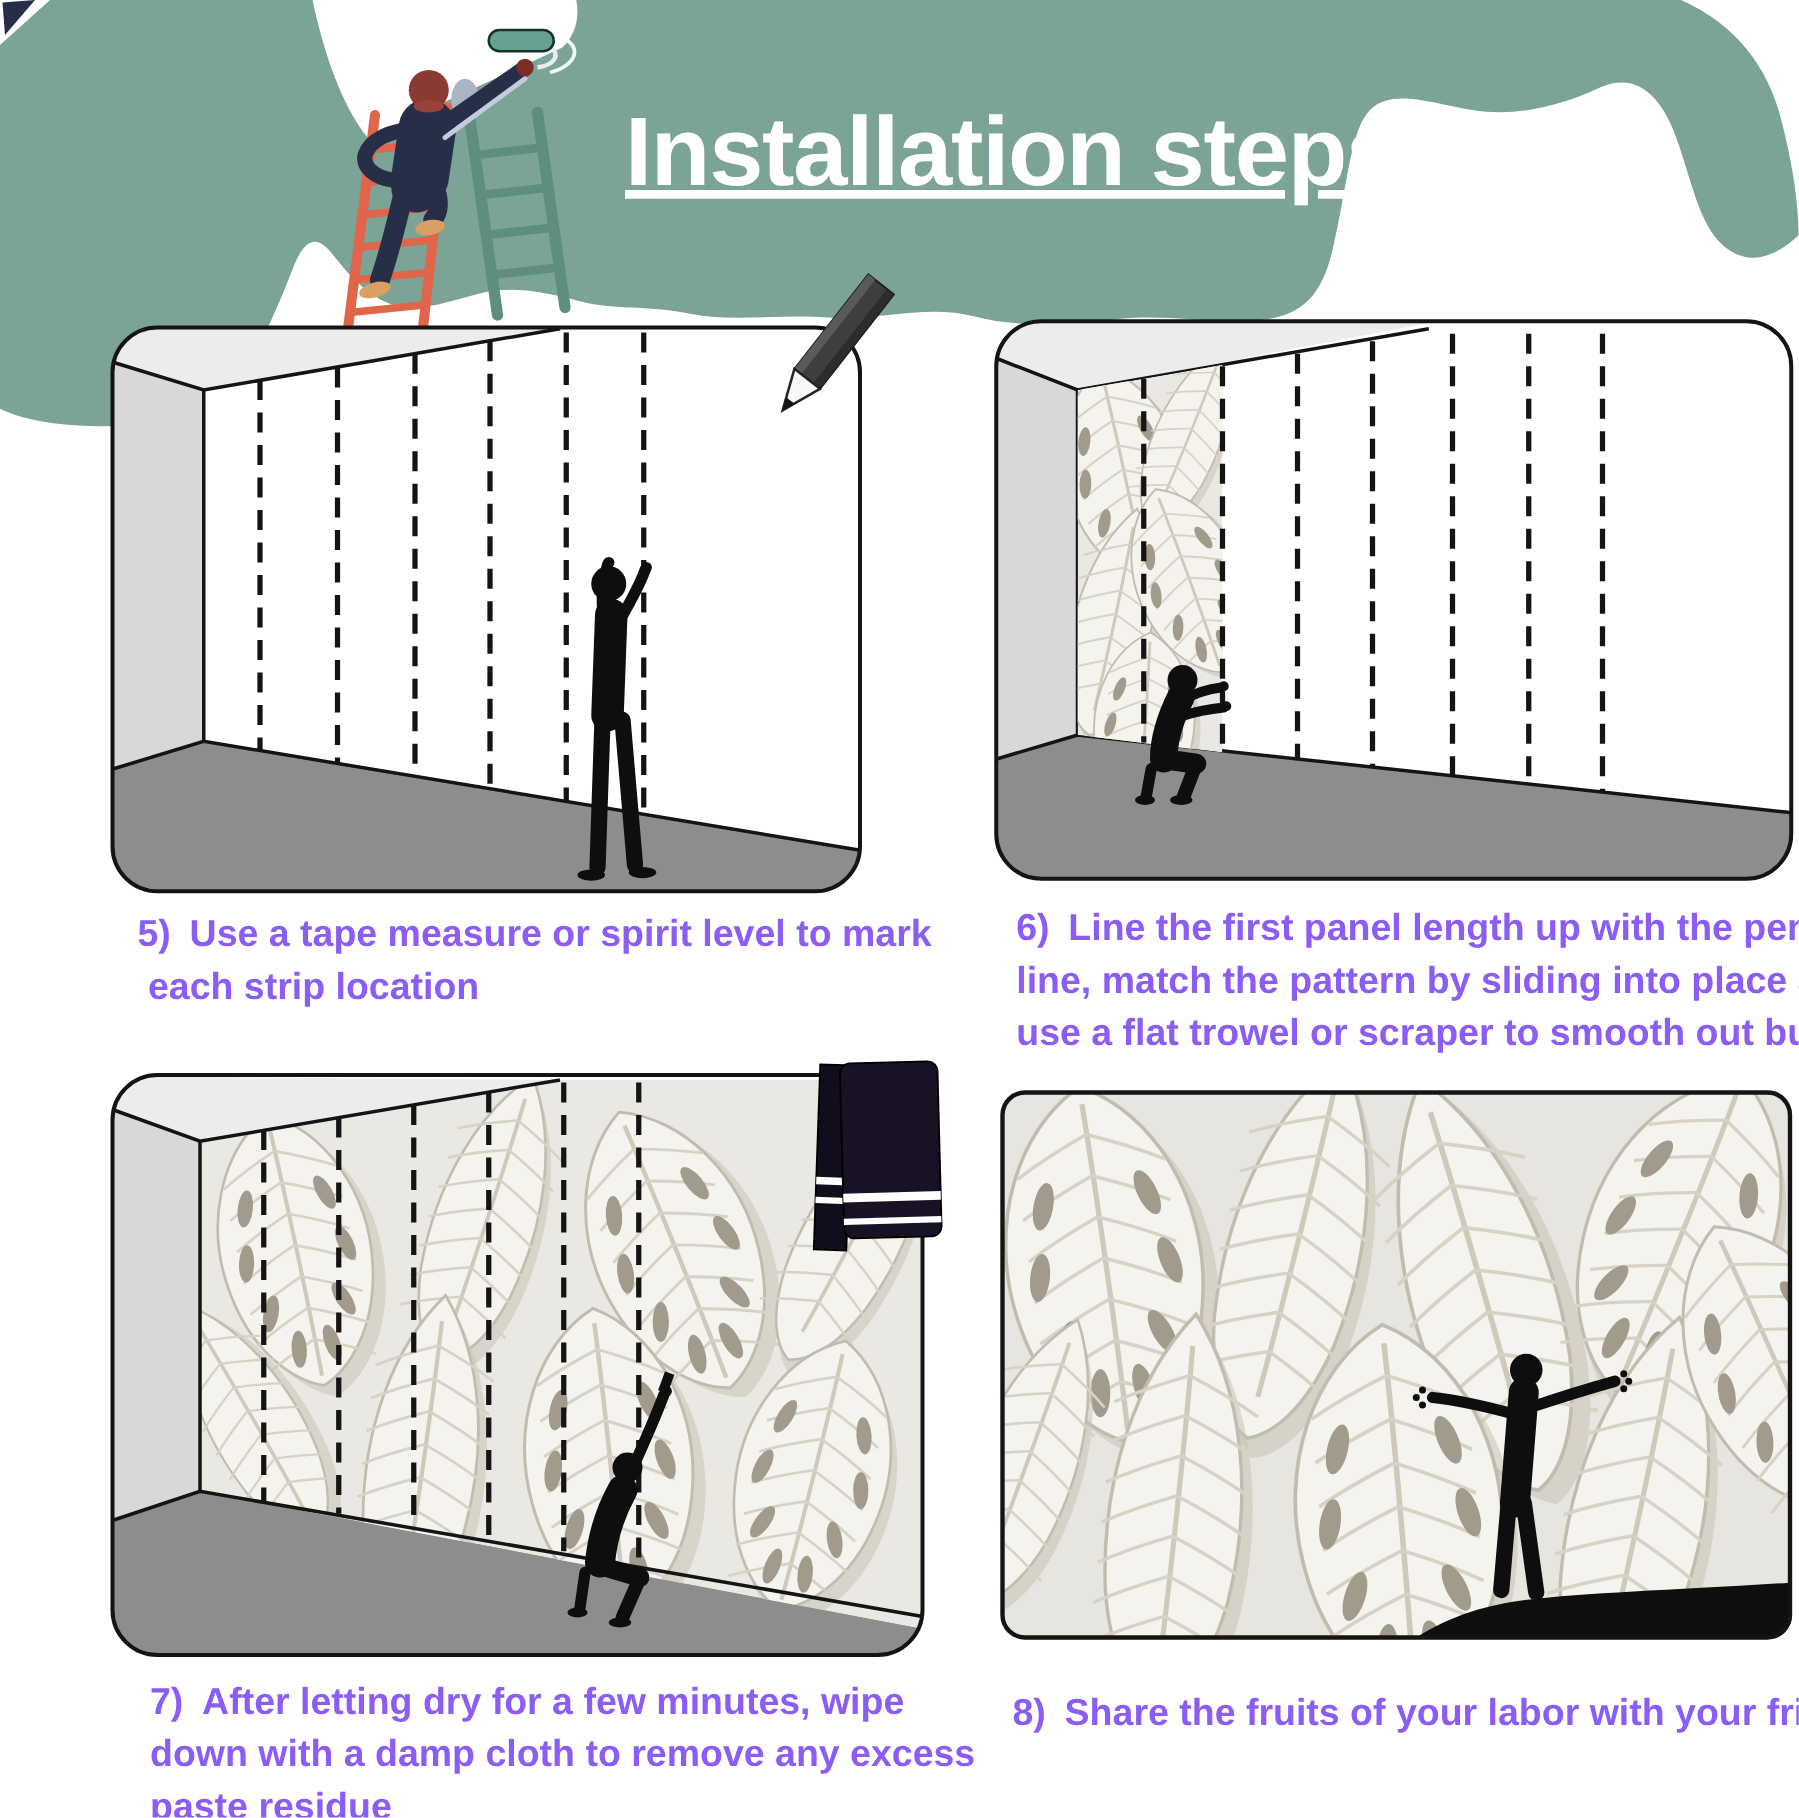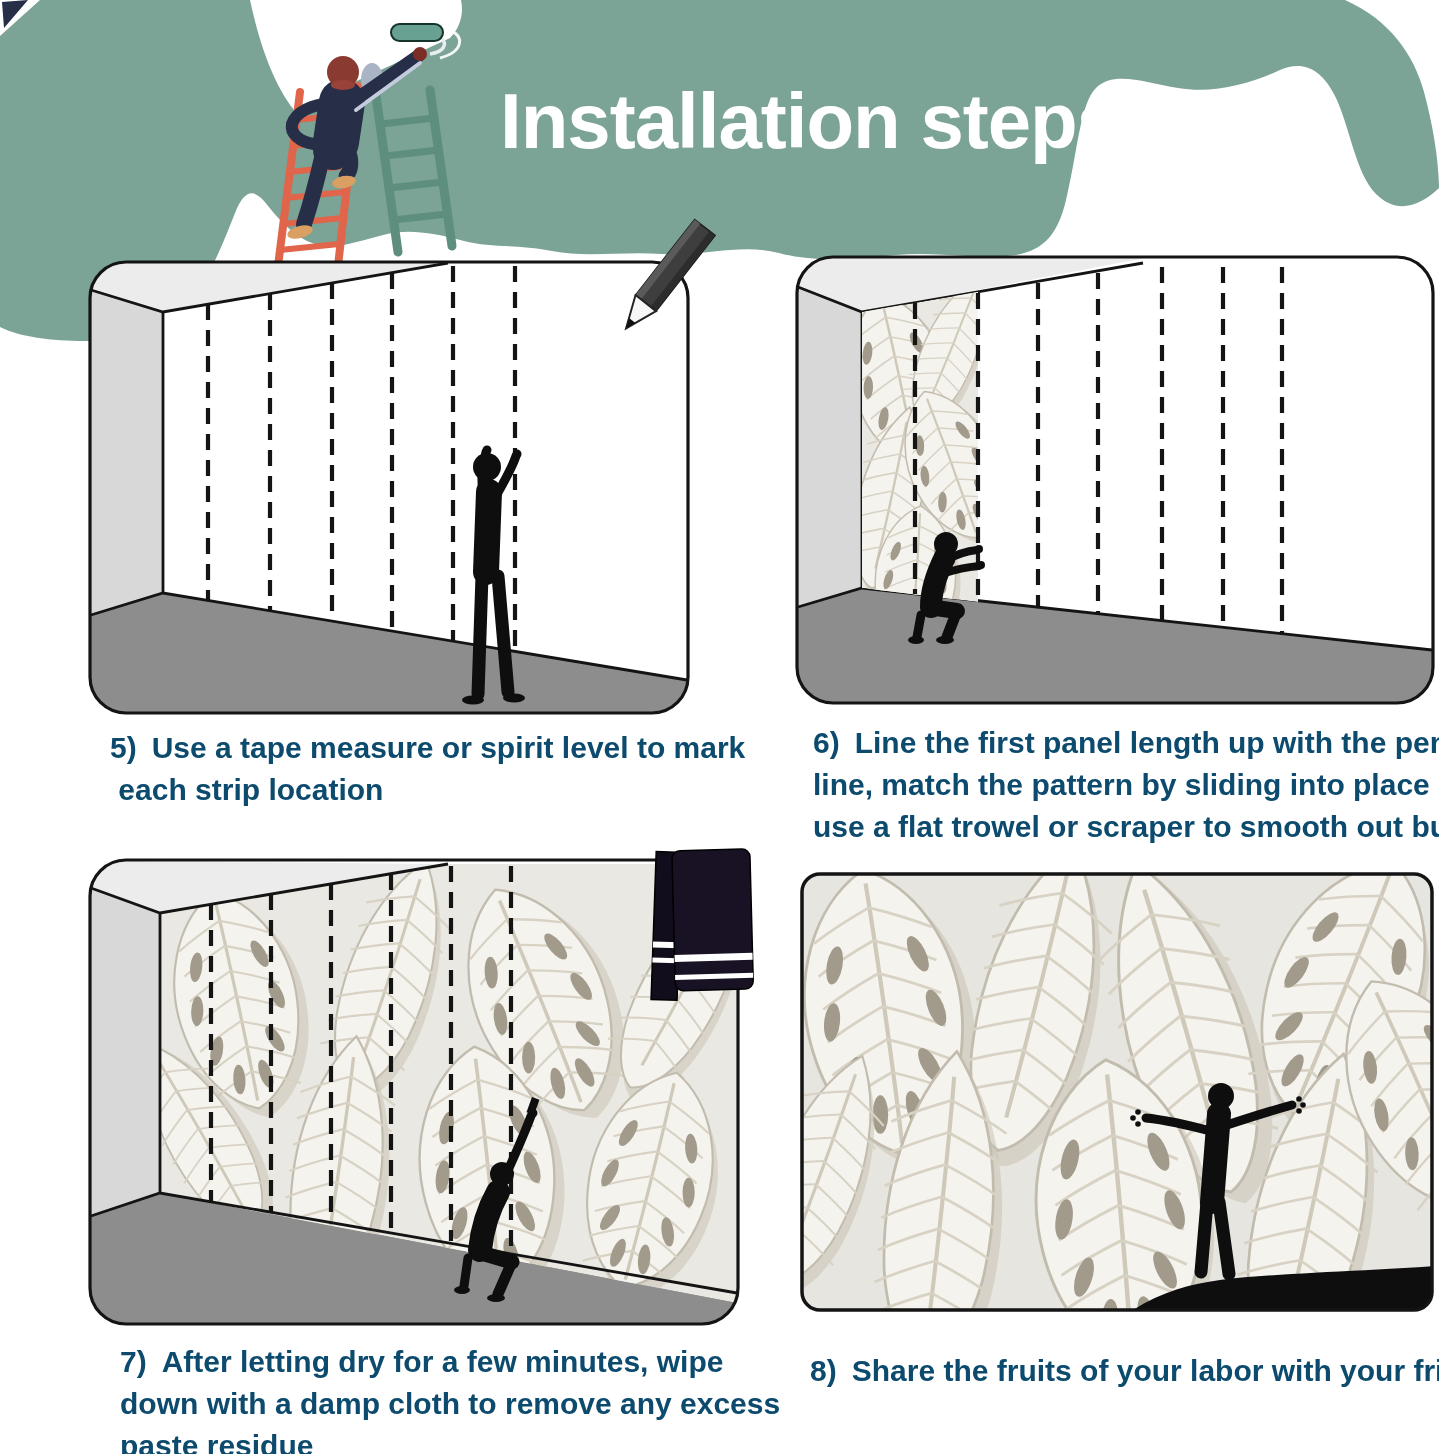--- a/index.html
+++ b/index.html
@@ -1,22 +1,22 @@
 <!DOCTYPE html>
 <html style="--teal: #7BA396; --teal-dark: #5D8E7E; --ladder-red: #E0654A; --navy: #272E47; --hat-maroon: #8A3A31; --shoe-tan: #D99F63; --ink: #141414; --floor-gray: #8D8D8D; --wall-gray: #D8D8D8; --ceiling-gray: #ECECEC; --wallpaper-bg: #EAE8E2; --leaf-white: #F5F3EE; --leaf-shadow: #C9C3B5; --towel-dark: #191225;"><head>
 <meta charset="utf-8">
 <style>
   html,body{margin:0;padding:0;background:#fff;}
   body{width:1439px;height:1454px;position:relative;overflow:hidden;
        font-family:"Liberation Sans",sans-serif;}
   .stage{position:absolute;inset:0;}
   svg{position:absolute;overflow:visible;}
   .title{position:absolute;left:500px;top:76px;font-size:78px;font-weight:700;
-         color:#fff;letter-spacing:-1px;white-space:nowrap;}
-  .caption{position:absolute;color:#0c4a6e;font-weight:700;font-size:30px;line-height:42px;}
+         color:#fff;letter-spacing:-1px;white-space:nowrap;text-decoration:underline;}
+  .caption{position:absolute;color:#8b5cf6;font-weight:700;font-size:30px;line-height:42px;}
   .caption .num{margin-right:15px;}
   .caption .cap-text{white-space:pre;}
   .f-teal{fill:var(--teal);}
   .f-white{fill:#fff;}
   .f-ceil{fill:var(--ceiling-gray);}
   .f-lwall{fill:var(--wall-gray);}
   .f-floor{fill:var(--floor-gray);}
   .f-wp{fill:var(--wallpaper-bg);}
   .border{fill:none;stroke:var(--ink);stroke-width:3.2;}
   .edge{stroke:var(--ink);stroke-width:2.8;fill:none;}

